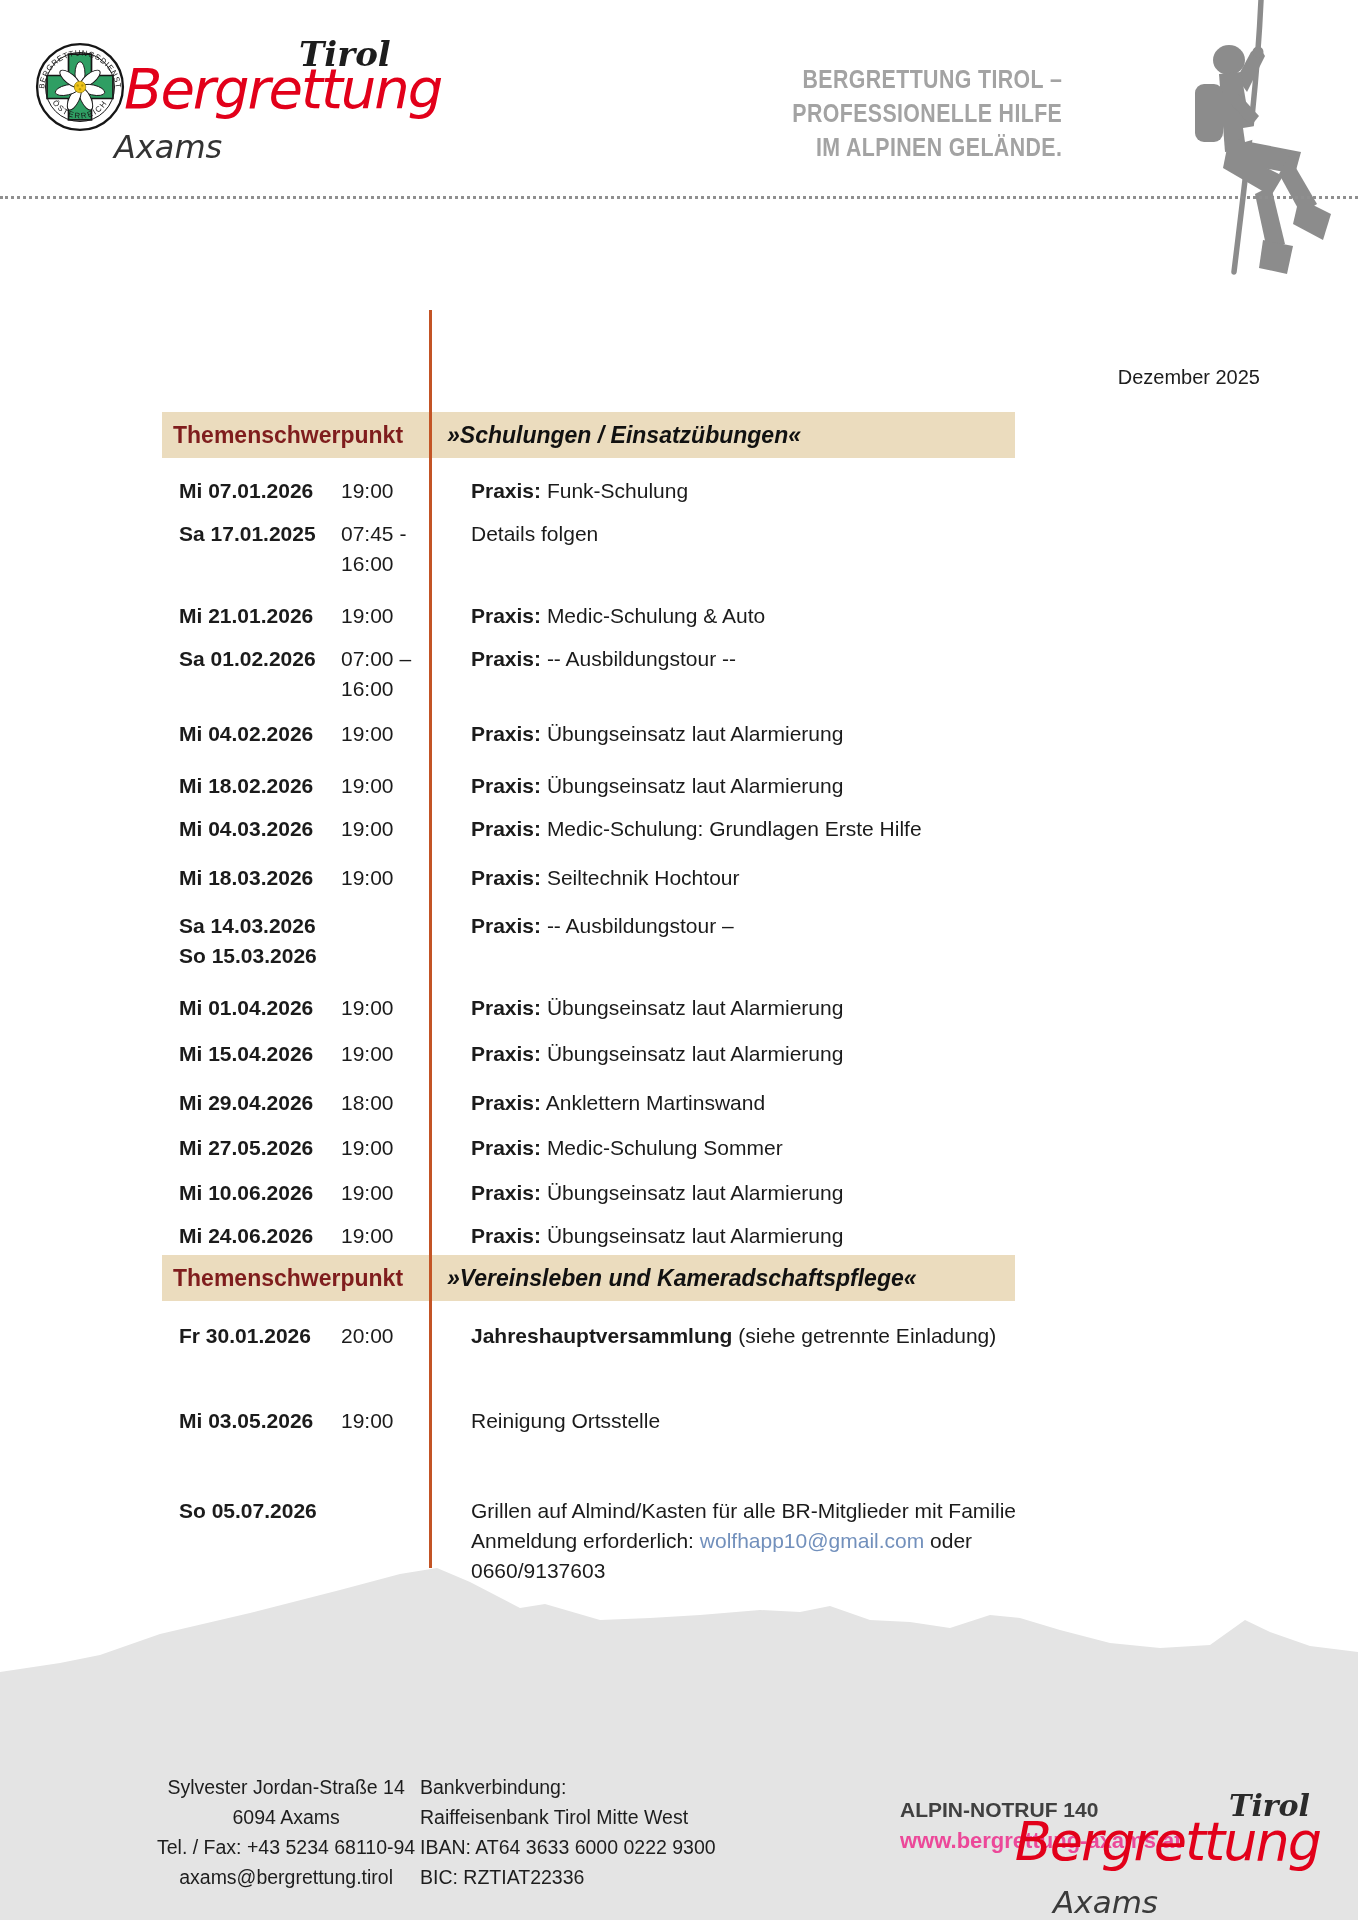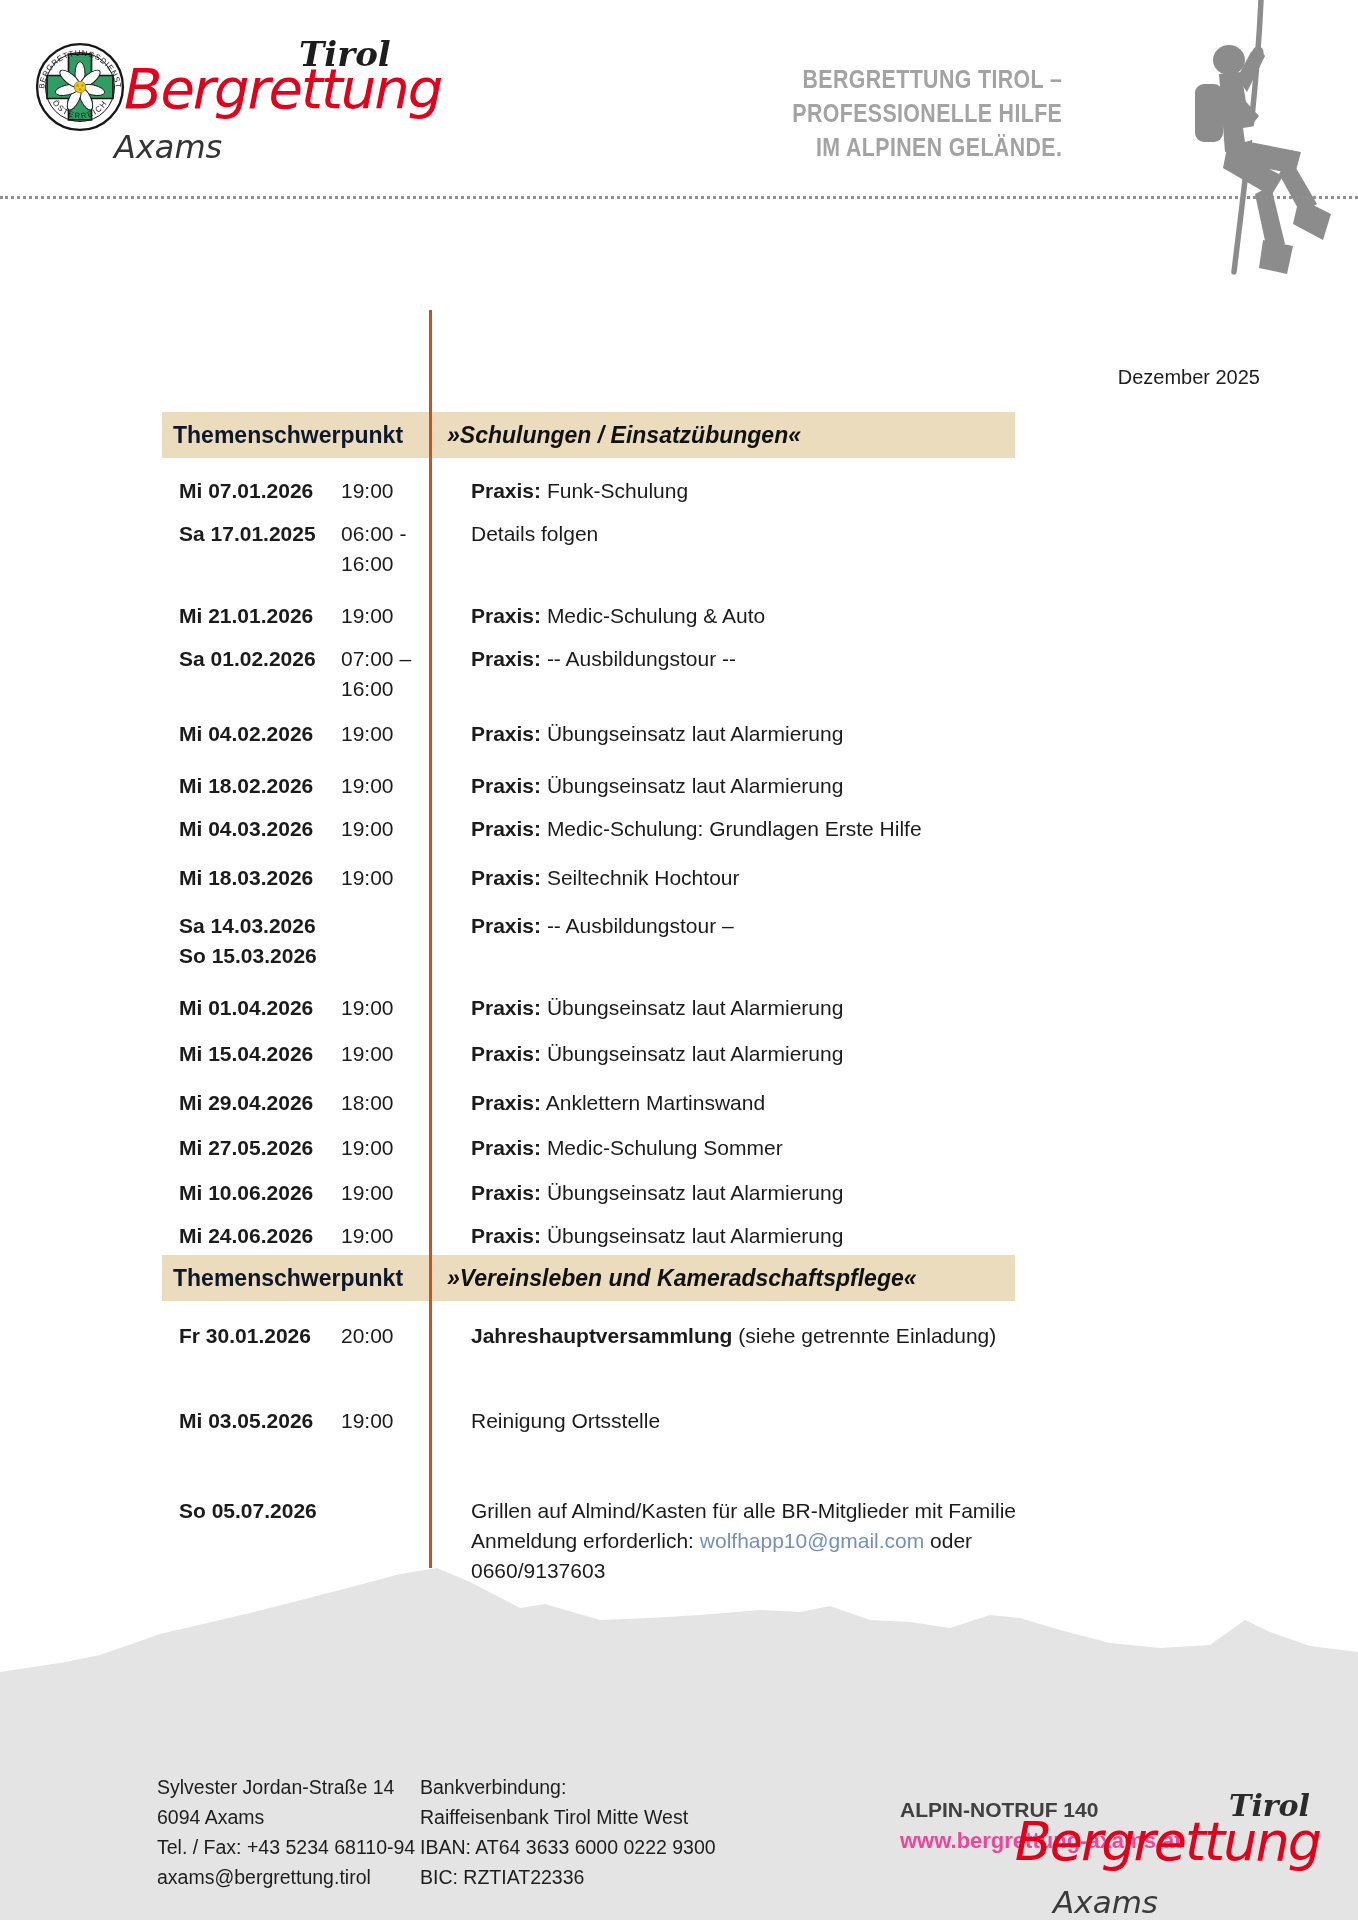--- a/index.html
+++ b/index.html
@@ -16,35 +16,35 @@
   .climber{position:absolute;left:1185px;top:0;}
   .dotted-rule{position:absolute;left:0;right:0;top:196px;border-top:3px dotted #8F8F8F;height:0;}
 
   
   .doc-title{position:absolute;left:445px;top:316px;font-weight:bold;font-size:30px;letter-spacing:3.5px;color:#161616;}
   .issue-date{position:absolute;right:98px;top:366px;font-size:20px;color:#1d1d1d;}
   .orange-line{position:absolute;left:429px;top:310px;width:3px;height:1258px;background:#C35425;z-index:5;}
 
   
   .band{position:absolute;left:162px;width:853px;height:46px;background:#EBDCBE;display:flex;align-items:center;}
-  .band .lbl{position:absolute;left:11px;font-weight:bold;font-size:23px;color:#0f172a;}
+  .band .lbl{position:absolute;left:11px;font-weight:bold;font-size:23px;color:#7f1d1d;}
   .band .topic{position:absolute;left:285px;font-weight:bold;font-style:italic;font-size:23px;color:#111;}
   #band-1{top:412px;} #band-2{top:1255px;}
 
   .srow{position:absolute;left:0;width:1358px;font-size:21px;line-height:30px;}
   .srow .c-date{position:absolute;left:179px;width:165px;font-weight:bold;}
   .srow .c-time{position:absolute;left:341px;width:86px;}
   .srow .c-content{position:absolute;left:447px;width:620px;margin-left:24px;}
   .srow b{font-weight:bold;}
   .lnk{color:#7290BC;text-decoration:none;cursor:pointer;}
 
   
   .mountain{position:absolute;left:0;top:1558px;}
   .f-col{position:absolute;font-size:19.5px;line-height:30px;color:#1d1d1d;z-index:3;}
-  #f-address{left:157px;top:1772px;}
+  #f-address{left:157px;top:1772px;text-align:center;}
   #f-bank{left:420px;top:1772px;}
   .f-emergency{position:absolute;left:900px;top:1798px;font-weight:bold;font-size:21px;color:#404040;z-index:3;}
   .f-web{position:absolute;left:900px;top:1828px;font-weight:bold;font-size:22px;color:#ec4899;z-index:3;}
   .f-logo-region{position:absolute;right:48px;top:1788px;font:bold italic 30px "DejaVu Serif",serif;color:#2b2b2b;z-index:4;}
   .f-logo-name{position:absolute;right:38px;top:1810px;font:italic 54px "DejaVu Sans",sans-serif;color:#E2001A;letter-spacing:-2px;z-index:4;}
   .f-logo-chapter{position:absolute;right:200px;top:1884px;font:italic 31px "DejaVu Sans",sans-serif;color:#3a3a3a;z-index:4;}
 </style>
 </head>
 <body>
 
@@ -138,21 +138,21 @@
       <div class="l1"><b class="cb">Praxis:</b><span class="cr"> Funk-Schulung</span></div>
 
     </div>
   </div>
       <div class="srow" style="top: 519px;">
     <div class="c-date">
       <div class="d1">Sa 17.01.2025</div>
 
     </div>
     <div class="c-time">
-      <div class="t1">06:00 -</div>
+      <div class="t1">07:45 -</div>
       <div class="t2">16:00</div>
     </div>
     <div class="c-content">
       <div class="l2"><span class="p2">Details folgen</span></div>
     </div>
   </div>
       <div class="srow" style="top: 601px;">
     <div class="c-date">
       <div class="d1">Mi 21.01.2026</div>
 

